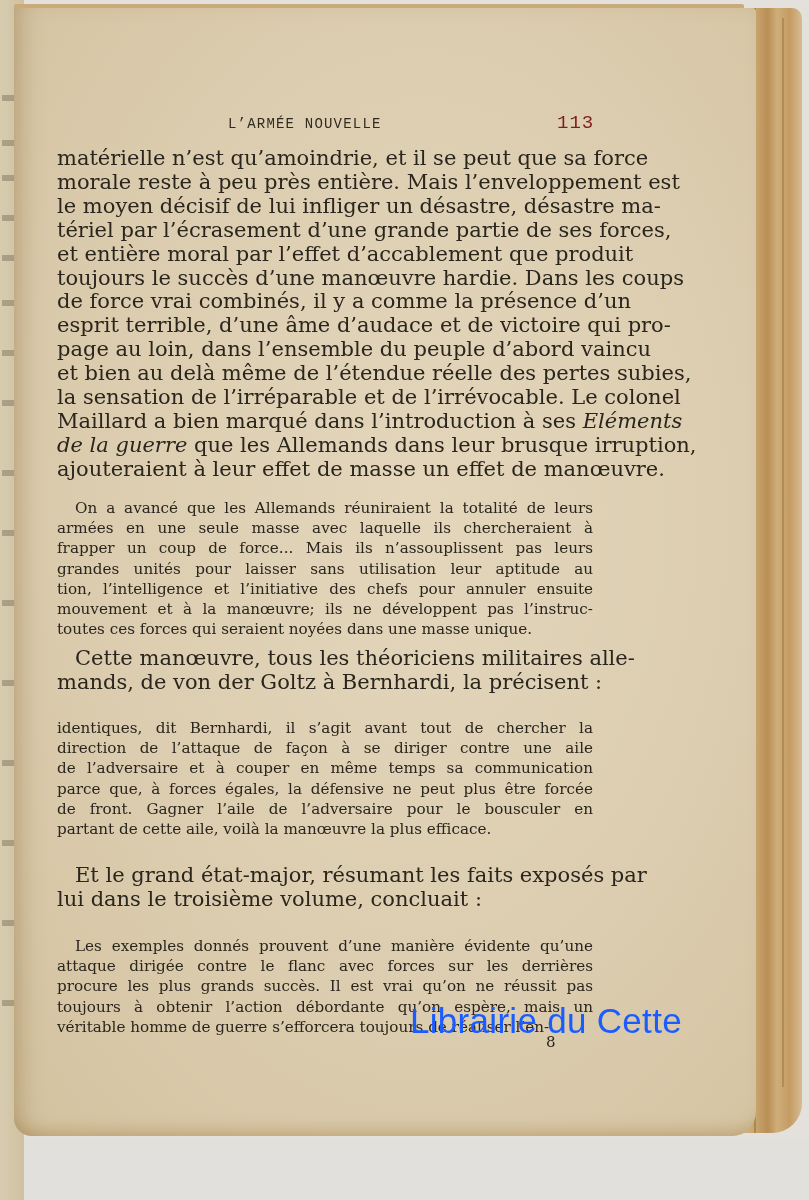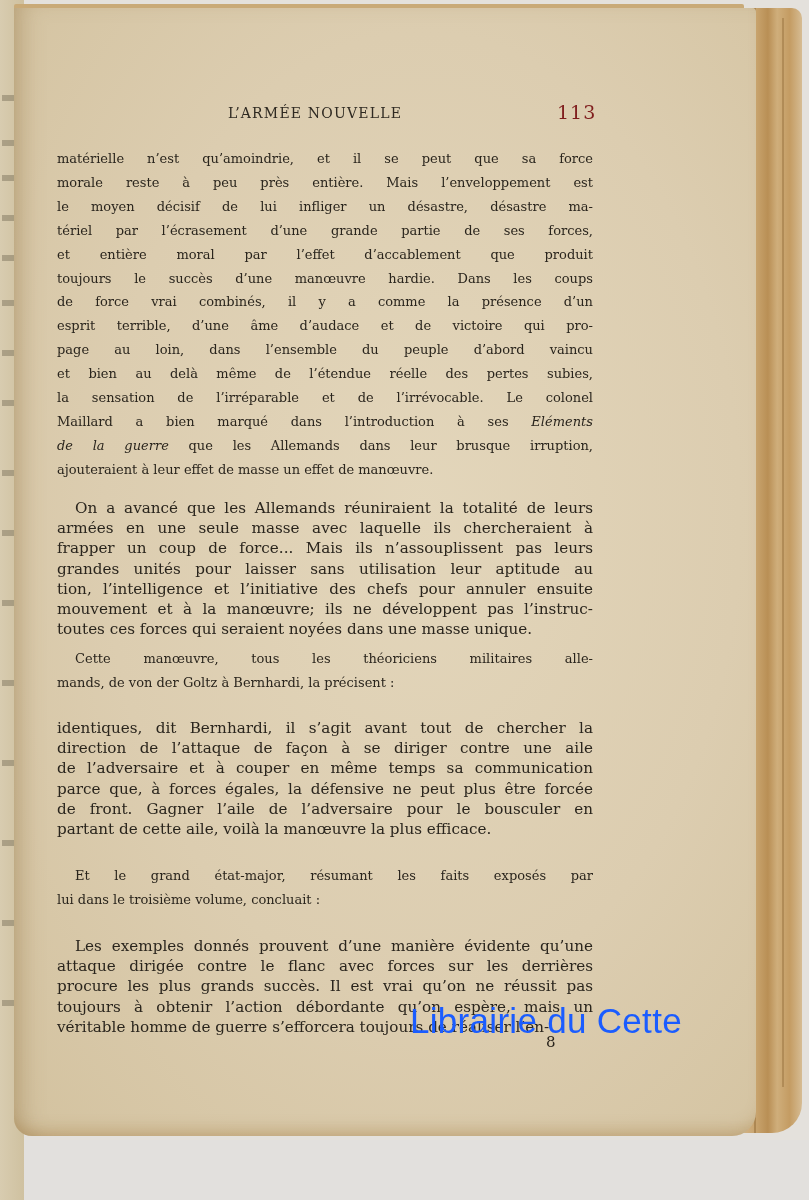--- a/index.html
+++ b/index.html
@@ -37,36 +37,36 @@
     position:absolute; left:14px; top:8px; width:742px; height:1128px;
     background:radial-gradient(ellipse at 55% 45%, #e3d6bb 0%, #dccdb0 55%, #d3c29f 100%);
     border-radius:0 4px 24px 18px;
     box-shadow: inset 18px 0 22px -10px rgba(140,110,60,0.35), inset 0 -14px 16px -10px rgba(170,130,70,0.45);
   }
   .page-top-edge {
     position:absolute; left:14px; top:4px; width:730px; height:8px;
     background:#c9aa78; border-radius:2px;
   }
   .running-head {
-    position:absolute; left:0; top:105px; width:655px; height:24px;
+    position:absolute; left:0; top:116px; width:655px; height:24px;font-family:Liberation Mono, monospace;
   }
   .running-title {
     position:absolute; left:228px; top:0;
     font-size:14px; letter-spacing:1.2px; color:#2f2a22;
     font-variant:small-caps;
   }
   .page-number {
     position:absolute; left:557px; top:-4px;
     font-size:19px; color:#7f1d1d; letter-spacing:1px;
   }
   .text-block {
     position:absolute; left:57px; width:536px; color:#2a251d;
     text-align:justify; hyphens:none;
   }
-  .body-para { font-size:13px; line-height:23.9px; }
+  .body-para { font-size:21px; line-height:23.9px; }
   .quote-para { font-size:15.2px; line-height:20.2px;margin-top:12px; }
   .text-block .line { display:block; text-align:justify; text-align-last:justify; white-space:nowrap; }
   .text-block .line.last { text-align-last:left; }
   .text-block .indent { padding-left:18px; }
   em { }
   .signature-mark {
     position:absolute; left:546px; top:1033px; font-size:15px; color:#2a251d;
   }
   .watermark {
     position:absolute; left:410px; top:1001px;

